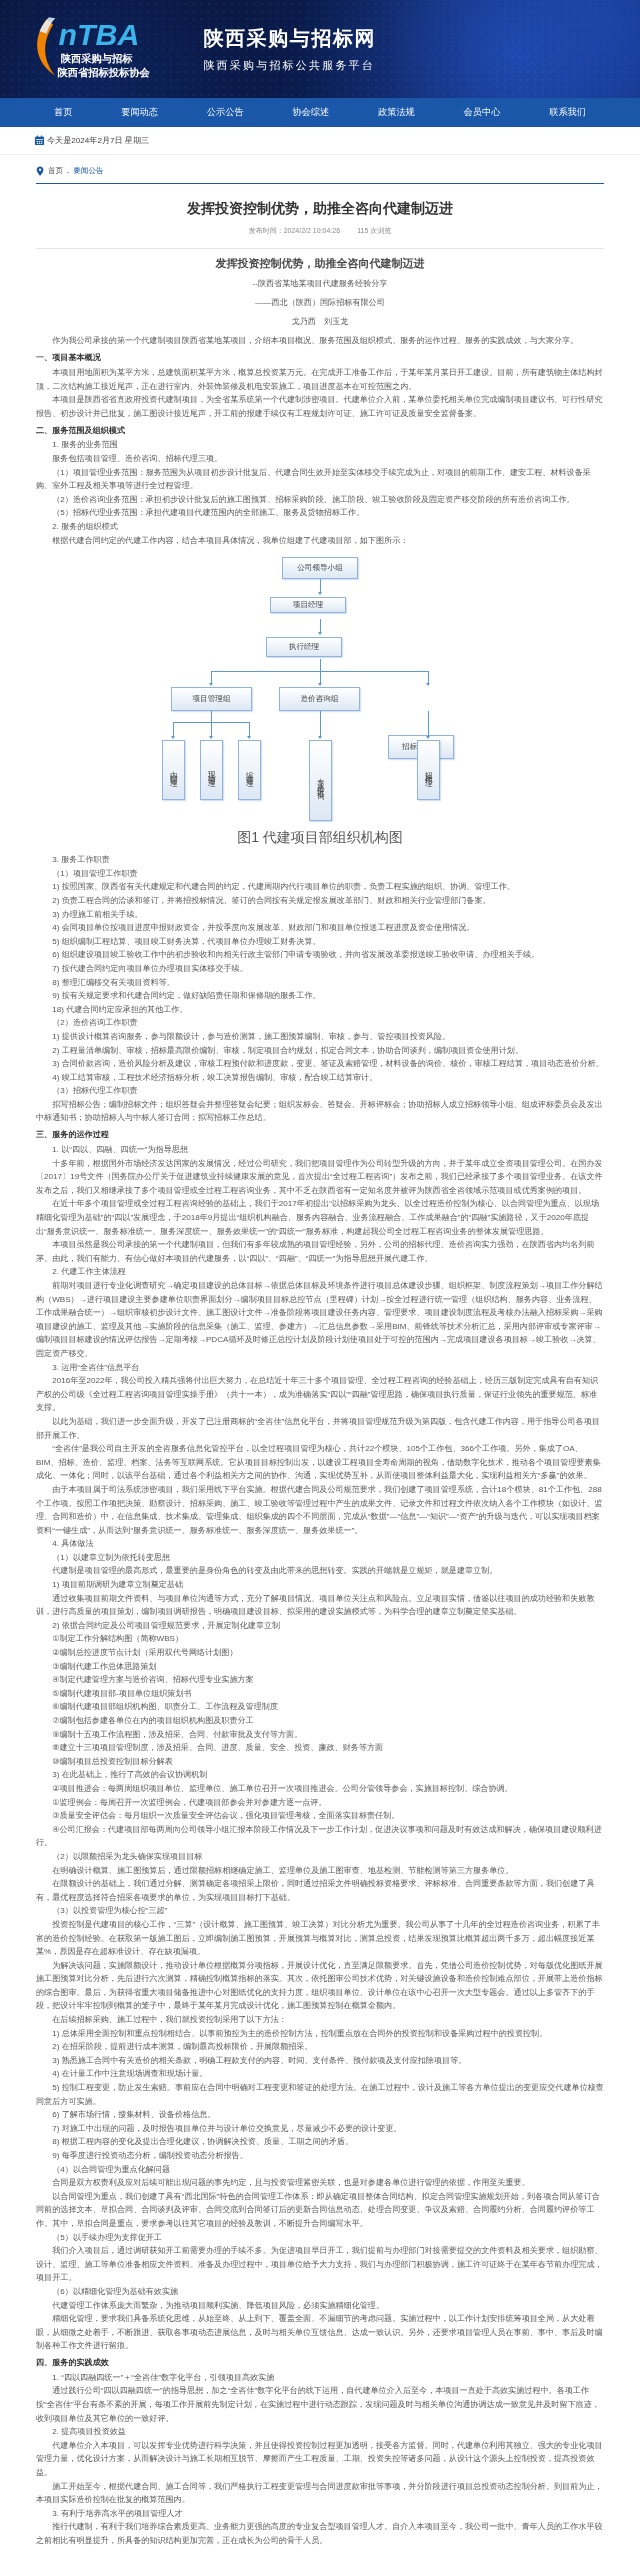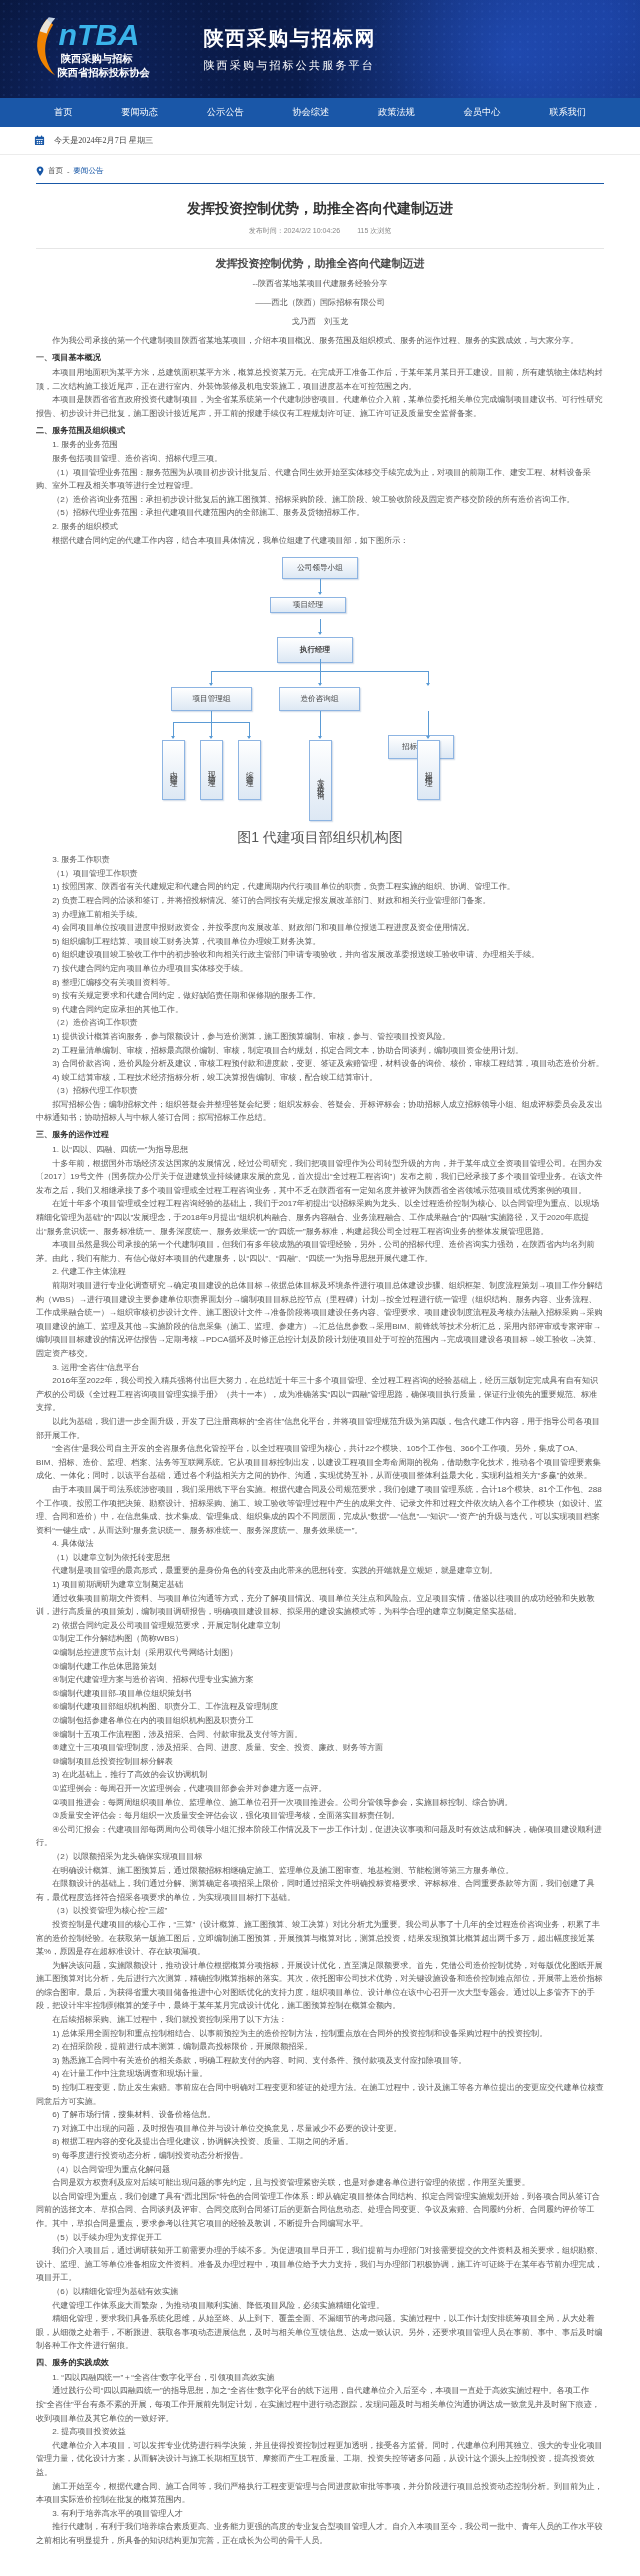--- a/index.html
+++ b/index.html
@@ -21,22 +21,22 @@
   .brand { margin-left:18.4px; color:#fff; }
   .brand .t1 { font-size:20px; font-weight:bold; letter-spacing:1.6px; }
   .brand .t2 { font-size:11px; letter-spacing:2.2px; margin-top:6.5px; }
 
   
   .nav { height:29px; background:#1a57a8; display:flex; align-items:center;
     justify-content:space-between; padding:0 54px; }
   .nav-item { color:#fff; font-size:9.2px; text-decoration:none; cursor:pointer; }
 
   
-  .datebar { height:28px; display:flex; align-items:center; gap:9px;
-    padding-left:34px; border-bottom:0.5px solid #ececec; font-size:8.1px; color:#444;font-family:Liberation Serif, serif; }
+  .datebar { height:28px; display:flex; align-items:center; gap:2px;
+    padding-left:34px; border-bottom:0.5px solid #ececec; font-size:8.1px; color:#444; }
 
   
   .content { width:568px; margin:0 auto; }
   .breadcrumb-wrap { padding-top:11px; border-bottom:1.1px solid #1958a7; padding-bottom:6.5px; }
   .breadcrumb { display:flex; align-items:center; gap:3.8px; font-size:7.6px; color:#555; }
   .breadcrumb .cur { color:#1958a7; cursor:pointer; }
   .breadcrumb .home { cursor:pointer; }
 
   
   .page-title { text-align:center; font-size:14px; font-weight:bold; color:#333;
@@ -150,21 +150,21 @@
       <div class="a-p">（1）项目管理业务范围：服务范围为从项目初步设计批复后、代建合同生效开始至实体移交手续完成为止，对项目的前期工作、建安工程、材料设备采购、室外工程及相关事项等进行全过程管理。</div>
       <div class="a-p">（2）造价咨询业务范围：承担初步设计批复后的施工图预算、招标采购阶段、施工阶段、竣工验收阶段及固定资产移交阶段的所有造价咨询工作。</div>
       <div class="a-p">（5）招标代理业务范围：承担代建项目代建范围内的全部施工、服务及货物招标工作。</div>
       <div class="a-p">2. 服务的组织模式</div>
       <div class="a-p">根据代建合同约定的代建工作内容，结合本项目具体情况，我单位组建了代建项目部，如下图所示：</div>
       <div class="orgchart">
         <div class="obox" style="left: 168px; top: 0px; width: 76px; height: 22px;">公司领导小组</div>
         <div class="oline vline arrow" style="left: 206px; top: 22px; height: 15px;"></div>
         <div class="obox" style="left: 156px; top: 40px; width: 76px; height: 16px;">项目经理</div>
         <div class="oline vline arrow" style="left: 206px; top: 62px; height: 15px;"></div>
-        <div class="obox" style="left: 163px; top: 80px; width: 76px; height: 26px; font-weight: bold;">执行经理</div>
+        <div class="obox" style="left: 152px; top: 80px; width: 76px; height: 20px;">执行经理</div>
         <div class="oline vline" style="left: 206px; top: 102px; height: 12px;"></div>
         <div class="oline hline" style="left: 98px; top: 114px; width: 217px;"></div>
         <div class="oline vline arrow" style="left: 97px; top: 114px; height: 14px;"></div>
         <div class="oline vline arrow" style="left: 206px; top: 114px; height: 14px;"></div>
         <div class="oline vline arrow" style="left: 314px; top: 114px; height: 14px;"></div>
         <div class="obox" style="left: 57px; top: 130px; width: 81px; height: 24px;">项目管理组</div>
         <div class="oline vline" style="left: 97px; top: 154px; height: 11px;"></div>
         <div class="oline hline" style="left: 60px; top: 165px; width: 76px;"></div>
         <div class="oline vline arrow" style="left: 59px; top: 165px; height: 16.3px;"></div>
         <div class="obox vert" style="left: 48px; top: 183px; width: 23px; height: 60px;">内控管理</div>
@@ -184,21 +184,21 @@
       <div class="a-p">（1）项目管理工作职责</div>
       <div class="a-p">1) 按照国家、陕西省有关代建规定和代建合同的约定，代建周期内代行项目单位的职责，负责工程实施的组织、协调、管理工作。</div>
       <div class="a-p">2) 负责工程合同的洽谈和签订，并将招投标情况、签订的合同按有关规定报发展改革部门、财政和相关行业管理部门备案。</div>
       <div class="a-p">3) 办理施工前相关手续。</div>
       <div class="a-p">4) 会同项目单位按项目进度申报财政资金，并按季度向发展改革、财政部门和项目单位报送工程进度及资金使用情况。</div>
       <div class="a-p">5) 组织编制工程结算、项目竣工财务决算，代项目单位办理竣工财务决算。</div>
       <div class="a-p">6) 组织建设项目竣工验收工作中的初步验收和向相关行政主管部门申请专项验收，并向省发展改革委报送竣工验收申请、办理相关手续。</div>
       <div class="a-p">7) 按代建合同约定向项目单位办理项目实体移交手续。</div>
       <div class="a-p">8) 整理汇编移交有关项目资料等。</div>
       <div class="a-p">9) 按有关规定要求和代建合同约定，做好缺陷责任期和保修期的服务工作。</div>
-      <div class="a-p">9) 代建合同约定应承担的其他工作。</div>
+      <div class="a-p">18) 代建合同约定应承担的其他工作。</div>
       <div class="a-p">（2）造价咨询工作职责</div>
       <div class="a-p">1) 提供设计概算咨询服务，参与限额设计，参与造价测算，施工图预算编制、审核，参与、管控项目投资风险。</div>
       <div class="a-p">2) 工程量清单编制、审核，招标最高限价编制、审核，制定项目合约规划，拟定合同文本，协助合同谈判，编制项目资金使用计划。</div>
       <div class="a-p">3) 合同价款咨询，造价风险分析及建议，审核工程预付款和进度款，变更、签证及索赔管理，材料设备的询价、核价，审核工程结算，项目动态造价分析。</div>
       <div class="a-p">4) 竣工结算审核，工程技术经济指标分析，竣工决算报告编制、审核，配合竣工结算审计。</div>
       <div class="a-p">（3）招标代理工作职责</div>
       <div class="a-p">拟写招标公告；编制招标文件；组织答疑会并整理答疑会纪要；组织发标会、答疑会、开标评标会；协助招标人成立招标领导小组、组成评标委员会及发出中标通知书；协助招标人与中标人签订合同；拟写招标工作总结。</div>
       <div class="a-h">三、服务的运作过程</div>
       <div class="a-p">1. 以“四以、四融、四统一”为指导思想</div>
       <div class="a-p">十多年前，根据国外市场经济发达国家的发展情况，经过公司研究，我们把项目管理作为公司转型升级的方向，并于某年成立全资项目管理公司。在国办发〔2017〕19号文件（国务院办公厅关于促进建筑业持续健康发展的意见，首次提出“全过程工程咨询”）发布之前，我们已经承接了多个项目管理业务。在该文件发布之后，我们又相继承接了多个项目管理或全过程工程咨询业务，其中不乏在陕西省有一定知名度并被评为陕西省全咨领域示范项目或优秀案例的项目。</div>
@@ -221,22 +221,22 @@
       <div class="a-p">②编制总控进度节点计划（采用双代号网络计划图）</div>
       <div class="a-p">③编制代建工作总体思路策划</div>
       <div class="a-p">④制定代建管理方案与造价咨询、招标代理专业实施方案</div>
       <div class="a-p">⑤编制代建项目部-项目单位组织策划书</div>
       <div class="a-p">⑥编制代建项目部组织机构图、职责分工、工作流程及管理制度</div>
       <div class="a-p">⑦编制包括参建各单位在内的项目组织机构图及职责分工</div>
       <div class="a-p">⑨编制十五项工作流程图，涉及招采、合同、付款审批及支付等方面。</div>
       <div class="a-p">⑧建立十三项项目管理制度，涉及招采、合同、进度、质量、安全、投资、廉政、财务等方面</div>
       <div class="a-p">⑩编制项目总投资控制目标分解表</div>
       <div class="a-p">3) 在此基础上，推行了高效的会议协调机制</div>
+      <div class="a-p">②项目推进会：每两周组织项目单位、监理单位、施工单位召开一次项目推进会。公司分管领导参会，实施目标控制、综合协调。</div>
       <div class="a-p">①监理例会：每周召开一次监理例会，代建项目部参会并对参建方逐一点评。</div>
-      <div class="a-p">②项目推进会：每两周组织项目单位、监理单位、施工单位召开一次项目推进会。公司分管领导参会，实施目标控制、综合协调。</div>
       <div class="a-p">③质量安全评估会：每月组织一次质量安全评估会议，强化项目管理考核，全面落实目标责任制。</div>
       <div class="a-p">④公司汇报会：代建项目部每两周向公司领导小组汇报本阶段工作情况及下一步工作计划，促进决议事项和问题及时有效达成和解决，确保项目建设顺利进行。</div>
       <div class="a-p">（2）以限额招采为龙头确保实现项目目标</div>
       <div class="a-p">在明确设计概算、施工图预算后，通过限额招标相继确定施工、监理单位及施工图审查、地基检测、节能检测等第三方服务单位。</div>
       <div class="a-p">在限额设计的基础上，我们通过分解、测算确定各项招采上限价，同时通过招采文件明确投标资格要求、评标标准、合同重要条款等方面，我们创建了具有，最优程度选择符合招采各项要求的单位，为实现项目目标打下基础。</div>
       <div class="a-p">（3）以投资管理为核心控“三超”</div>
       <div class="a-p">投资控制是代建项目的核心工作，“三算”（设计概算、施工图预算、竣工决算）对比分析尤为重要。我公司从事了十几年的全过程造价咨询业务，积累了丰富的造价控制经验。在获取第一版施工图后，立即编制施工图预算，开展预算与概算对比，测算总投资，结果发现预算比概算超出两千多万，超出幅度接近某某%，原因是存在超标准设计、存在缺项漏项。</div>
       <div class="a-p">为解决该问题，实施限额设计，推动设计单位根据概算分项指标，开展设计优化，直至满足限额要求。首先，凭借公司造价控制优势，对每版优化图纸开展施工图预算对比分析，先后进行六次测算，精确控制概算指标的落实。其次，依托图审公司技术优势，对关键设施设备和造价控制难点部位，开展带上造价指标的综合图审。最后，为获得省重大项目储备推进中心对图纸优化的支持力度，组织项目单位、设计单位在该中心召开一次大型专题会。通过以上多管齐下的手段，把设计牢牢控制到概算的笼子中，最终于某年某月完成设计优化，施工图预算控制在概算金额内。</div>
       <div class="a-p">在后续招标采购、施工过程中，我们就投资控制采用了以下方法：</div>
       <div class="a-p">1) 总体采用全面控制和重点控制相结合、以事前预控为主的造价控制方法，控制重点放在合同外的投资控制和设备采购过程中的投资控制。</div>

